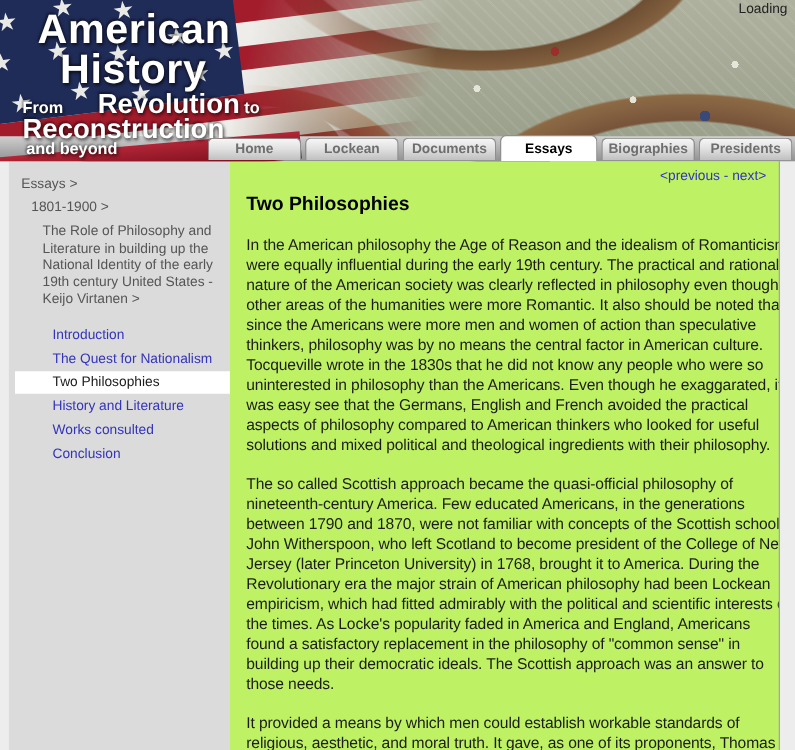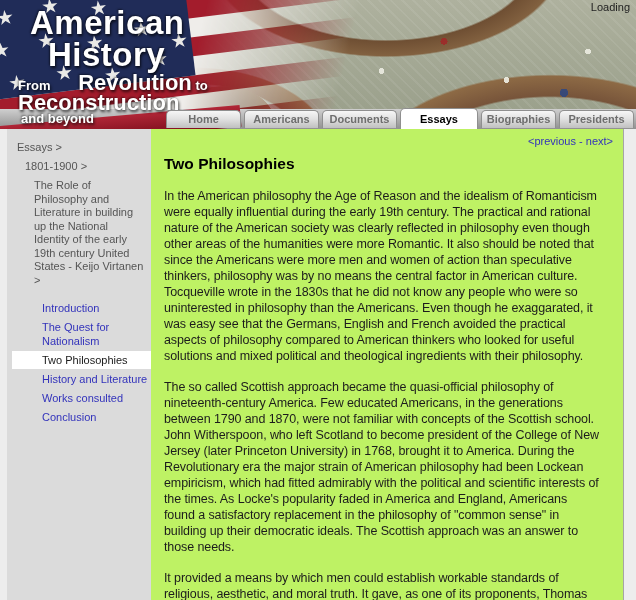--- a/index.html
+++ b/index.html
@@ -43,21 +43,21 @@
   .beyond{font-size:13px;font-weight:bold;line-height:14px;margin-top:1px;margin-left:3px;}
   
   .tabs{position:absolute;right:2px;bottom:0;display:flex;align-items:center;gap:3px;z-index:6;}
   .tab{box-sizing:border-box;width:75px;height:18px;line-height:17px;text-align:center;
     font-size:11px;font-weight:bold;color:#6e6e6e;cursor:pointer;
     background:linear-gradient(#f6f6f6,#e2e2e2 45%,#c0c0c0);
     border:1px solid #8f8f8f;border-bottom:none;border-radius:5px 5px 0 0;}
   .tab.active{width:78px;height:21px;line-height:21px;background:#fff;color:#000;}
   
   .content{display:flex;margin-left:7px;width:617px;height:471px;background:#fff;}
-  .sidebar{box-sizing:border-box;width:144px;background:#dbdbdb;padding-top:12px;
+  .sidebar{box-sizing:border-box;width:177px;background:#dbdbdb;padding-top:12px;
     font-size:11px;color:#555;flex:none;}
   .crumb1{padding-left:10px;cursor:pointer;}
   .crumb2{padding-left:18px;margin-top:7px;cursor:pointer;}
   .essay-title{padding-left:27px;padding-right:5px;margin-top:7px;line-height:13.5px;cursor:pointer;}
   .toc{margin-top:12px;}
   .toc-item{color:#3333bb;line-height:14px;padding:2px 0 2px 30px;margin:0 0 1px 5px;cursor:pointer;}
   .toc-item.selected{background:#ffffff;color:#1a1a1a;cursor:default;}
   .main{flex:1;box-sizing:border-box;background:#bef264;border-right:1px solid #a5a5a5;
     padding:6px 10px 0 13px;overflow:hidden;}
   .pager{text-align:right;font-size:11px;color:#3333bb;line-height:13px;}
@@ -115,21 +115,21 @@
         <span>From</span>
         <span class="big">Revolution</span>
         <span>to</span>
       </div>
       <div class="sub2">Reconstruction</div>
       <div class="beyond">and beyond</div>
     </div>
 
     <nav class="tabs">
       <div class="tab">Home</div>
-      <div class="tab">Americans</div>
+      <div class="tab">Lockean</div>
       <div class="tab">Documents</div>
       <div class="tab active">Essays</div>
       <div class="tab">Biographies</div>
       <div class="tab">Presidents</div>
     </nav>
   </header>
 
   <div class="content">
     <aside class="sidebar">
       <div class="crumb1">Essays &gt;</div>

